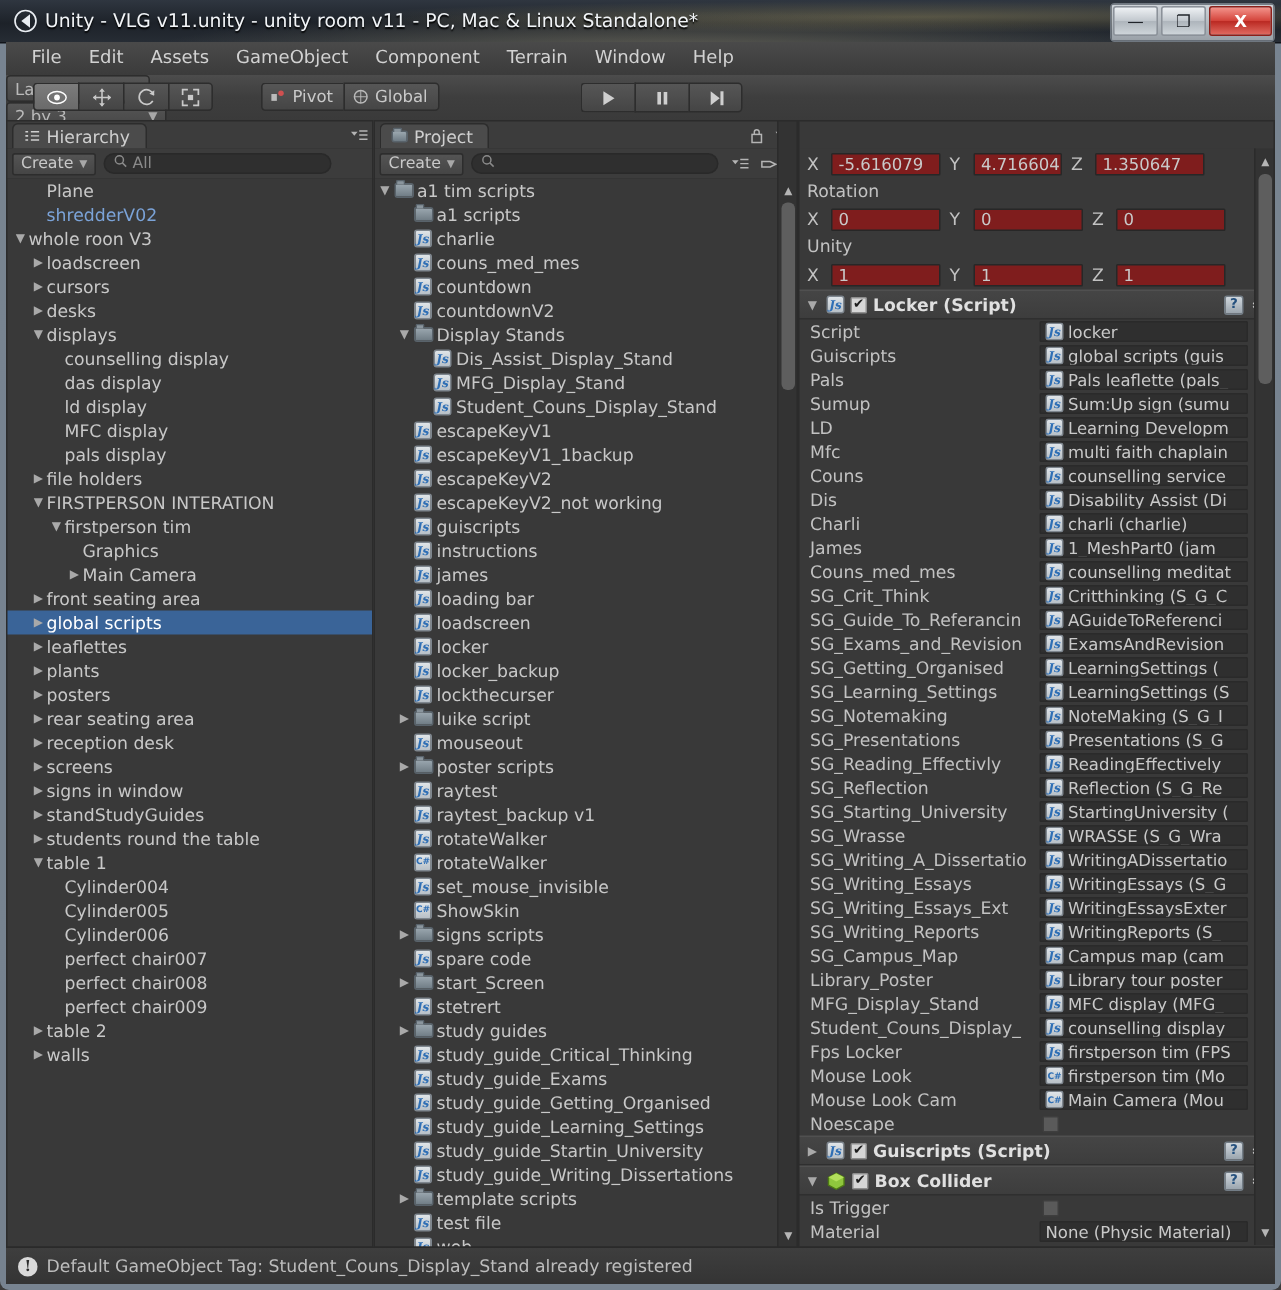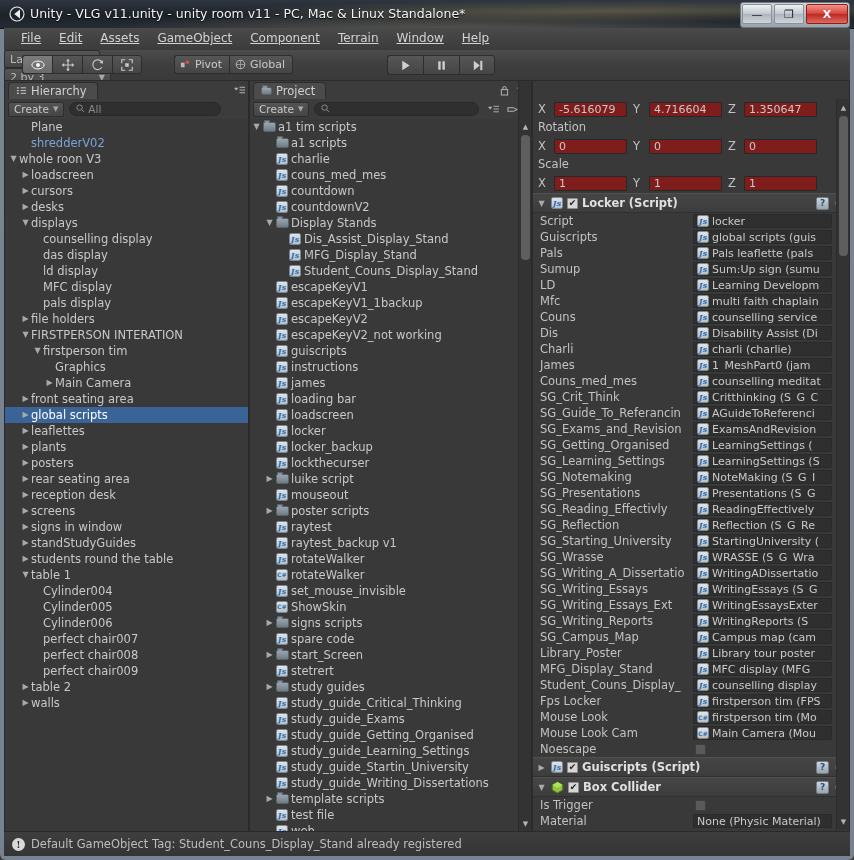--- a/index.html
+++ b/index.html
@@ -58,21 +58,20 @@
   
   .menubar{
     position:absolute;left:0;top:0;width:846px;height:22px;
     background:linear-gradient(180deg,#4a4a4a 0%,#3b3b3b 100%);
     border-bottom:1px solid #2b2b2b;
     display:flex;align-items:center;padding-left:8px;
   }
   .menu-item{
     font-size:12px;color:#d2d2d2;padding:2px 9px;height:18px;line-height:16px;
     cursor:default;
-    text-decoration:underline;
   }
 
   
   .toolbar{
     position:absolute;left:0;top:22px;width:846px;height:30px;
     background:linear-gradient(180deg,#4c4c4c 0%,#3e3e3e 50%,#3a3a3a 100%);
     border-bottom:1px solid #262626;
   }
   .tb-group{position:absolute;display:flex;}
   .tb-btn{
@@ -1018,34 +1017,34 @@
     </div>
 
     <div class="panel" style="left:528px;top:52px;width:318px;height:752px;">
 
       <div class="insp-body">
 
         <div class="xyz-row">
           <span class="ax">X</span>
           <span class="numfield" style="width:73px;">-5.616079</span>
           <span class="ax">Y</span>
-          <span class="numfield" style="width:73px;">4.716604</span>
+          <span class="numfield" style="width:59px;">4.716604</span>
           <span class="ax">Z</span>
           <span class="numfield" style="width:73px;">1.350647</span>
         </div>
         <div class="sec-label">Rotation</div>
         <div class="xyz-row">
           <span class="ax">X</span>
           <span class="numfield" style="width:73px;">0</span>
           <span class="ax">Y</span>
           <span class="numfield" style="width:73px;">0</span>
           <span class="ax">Z</span>
           <span class="numfield" style="width:73px;">0</span>
         </div>
-        <div class="sec-label">Scale</div>
+        <div class="sec-label">Unity</div>
         <div class="xyz-row">
           <span class="ax">X</span>
           <span class="numfield" style="width:73px;">1</span>
           <span class="ax">Y</span>
           <span class="numfield" style="width:73px;">1</span>
           <span class="ax">Z</span>
           <span class="numfield" style="width:73px;">1</span>
         </div>
 
         <div class="comp-head">

